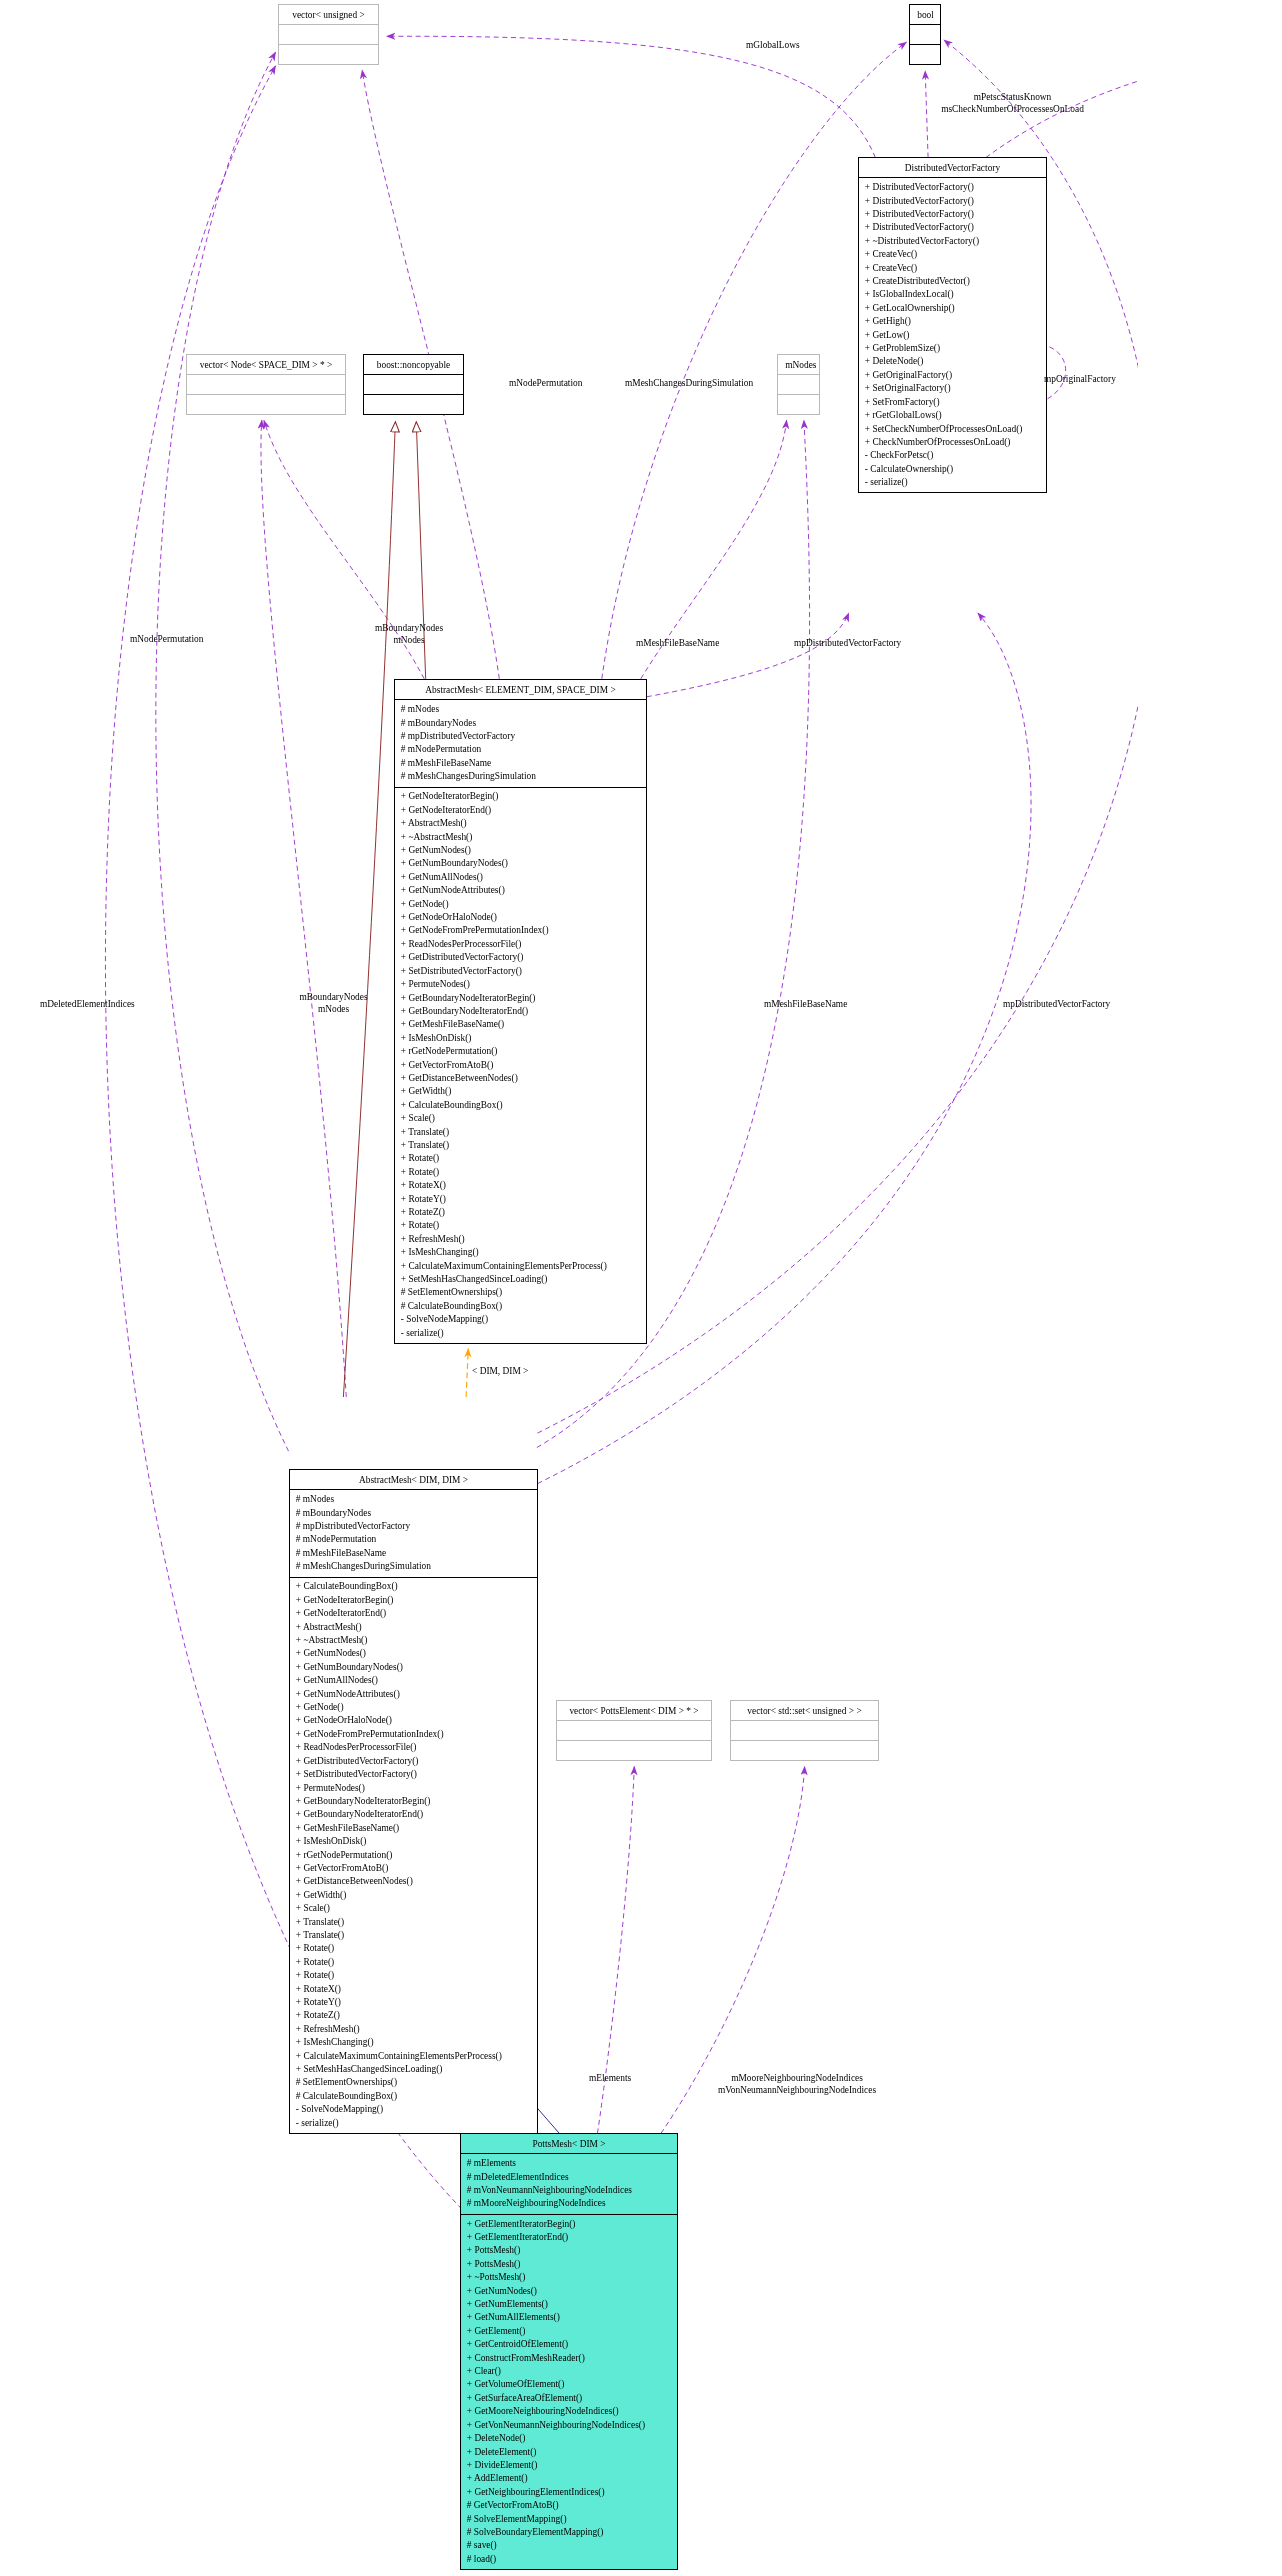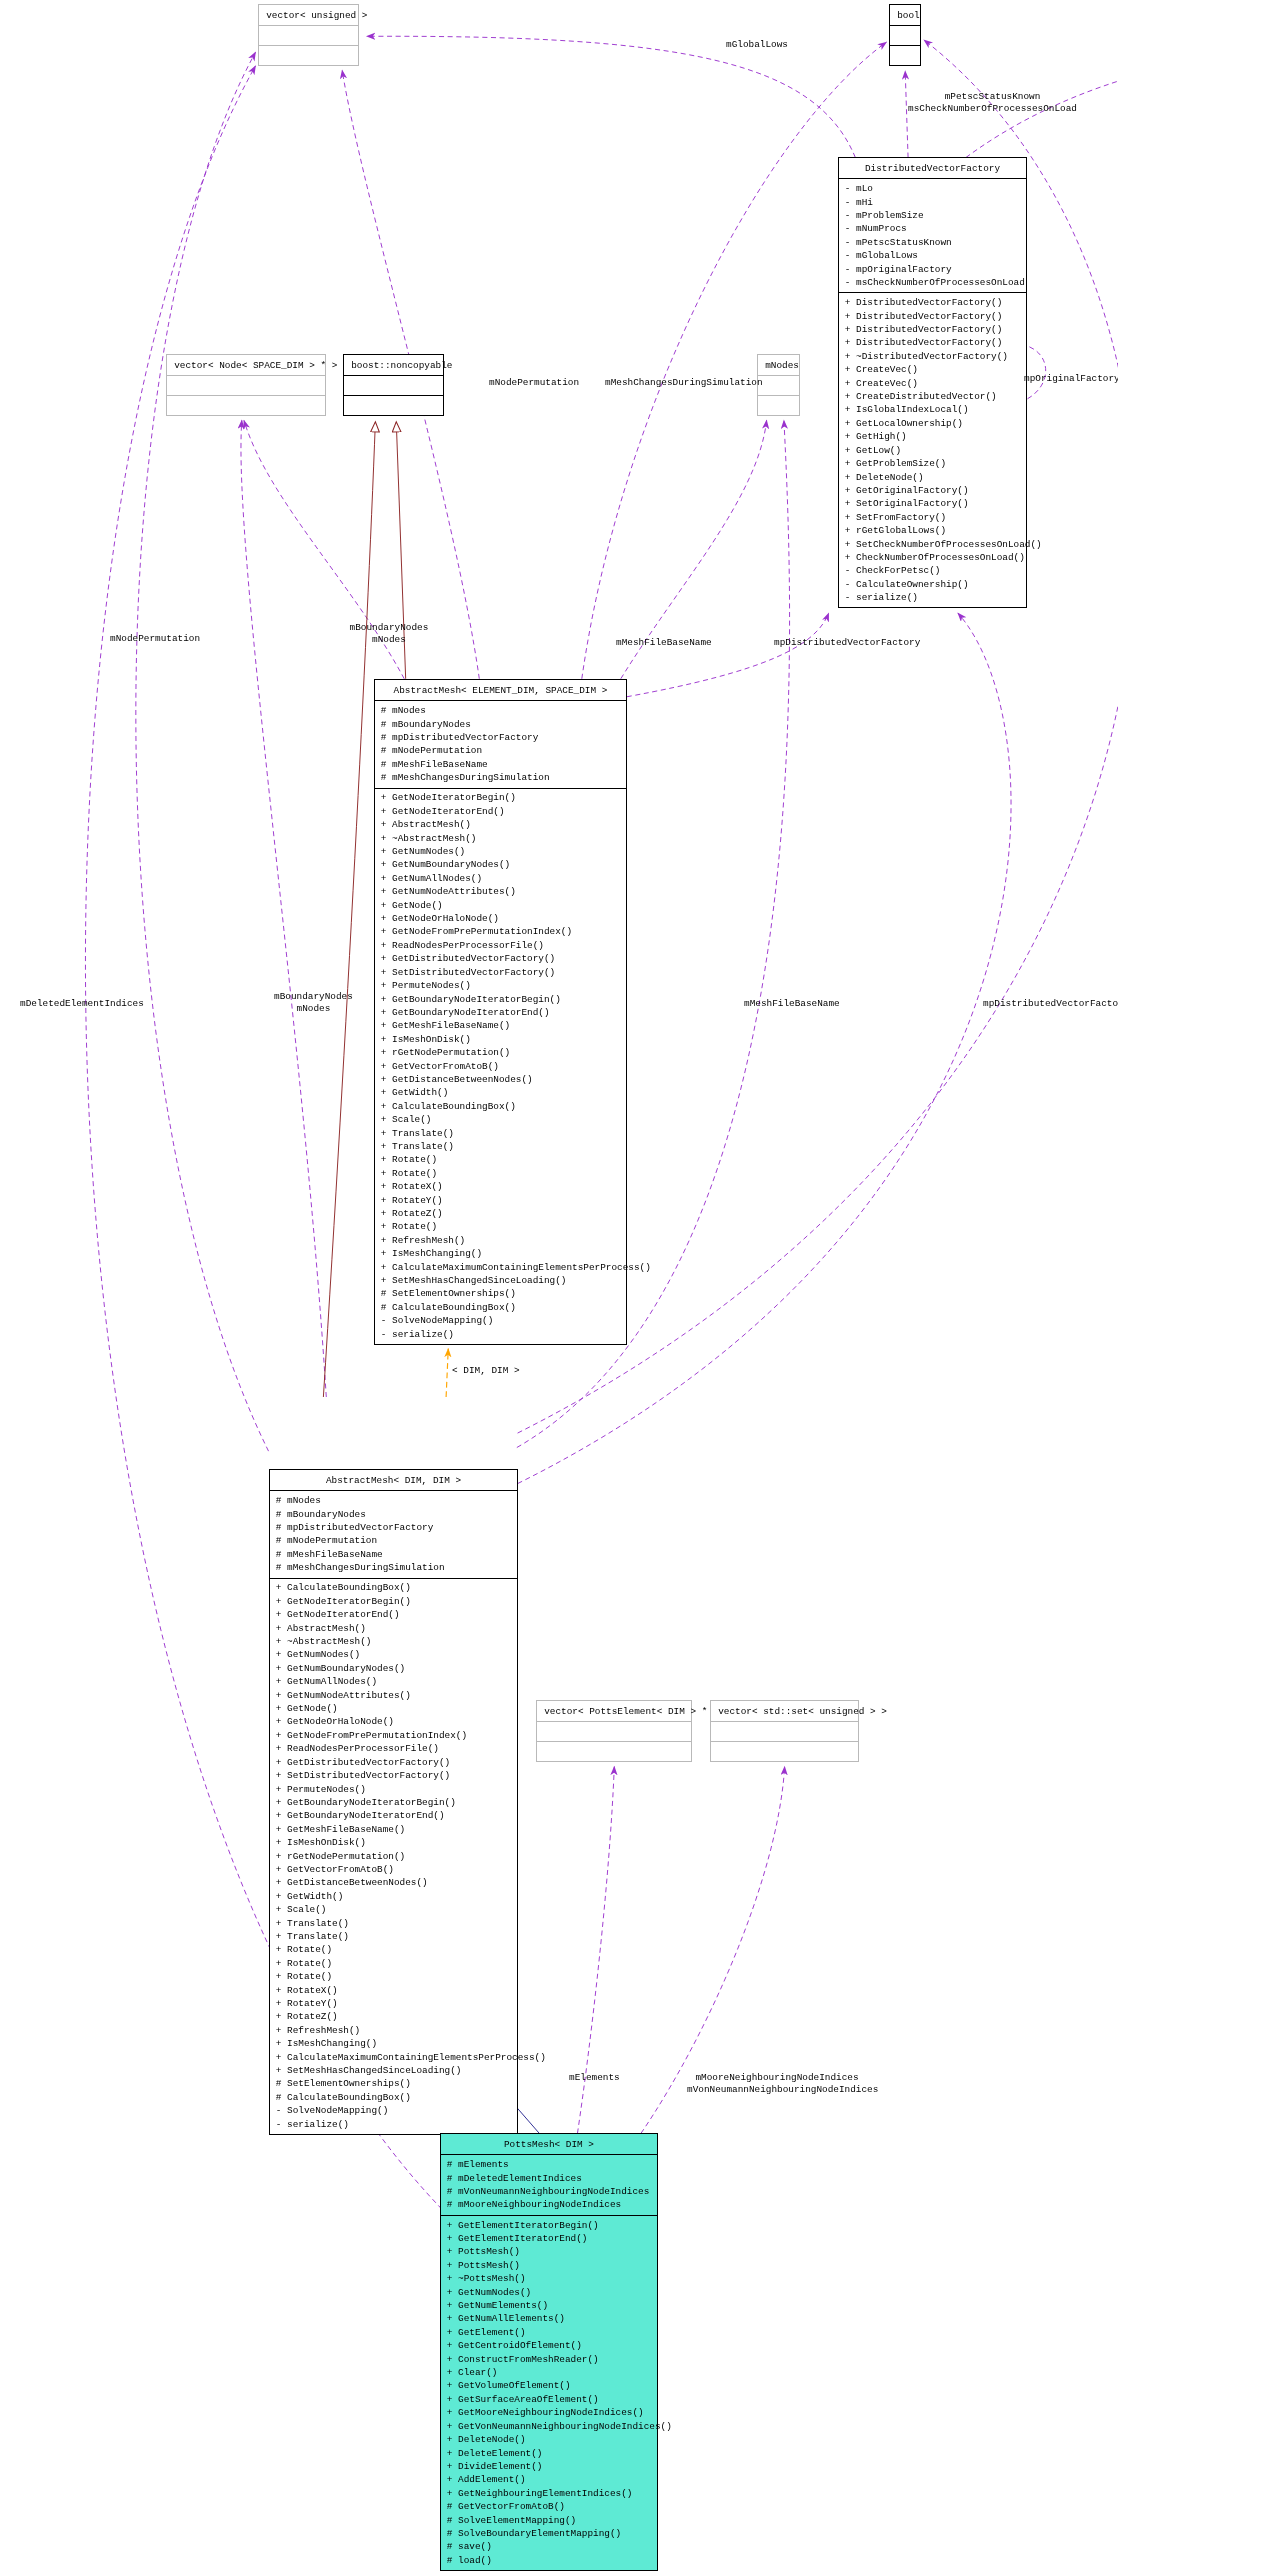--- a/index.html
+++ b/index.html
@@ -1,19 +1,19 @@
 <!DOCTYPE html>
 <html style="font-size:11.6px"><head>
 <meta charset="utf-8">
 <style>
   html,body{margin:0;padding:0;background:#ffffff;}
   #canvas{
     position:relative;width:1118px;height:2576px;overflow:hidden;
-    font-family:Liberation Mono, monospace;
-    font-size:9.4px;color:#000;
+    font-family:Liberation Serif, serif;
+    font-size:9.4px;color:#000;margin-left:20px;
   }
   svg.edges{position:absolute;left:0;top:0;z-index:1;}
   .class-box{
     position:absolute;z-index:2;background:#fff;border:0.7px solid #000;
     box-sizing:border-box;
   }
   .class-box.gray-border{border-color:#b9b9b9;}
   .class-box.current{background:#5eead4;}
   .class-title{
     text-align:center;padding:5px 7.2px 4.3px 7.2px;white-space:nowrap;
@@ -124,30 +124,20 @@
 
   <div class="class-box" id="box-unsigned">
     <div class="class-title">unsigned</div>
     <div class="compartment empty-comp"></div>
     <div class="compartment empty-comp"></div>
   </div>
 
   <div class="class-box" id="box-dvf">
     <div class="class-title">DistributedVectorFactory</div>
     <div class="compartment">
-        <div class="row">- mLo</div>
-        <div class="row">- mHi</div>
-        <div class="row">- mProblemSize</div>
-        <div class="row">- mNumProcs</div>
-        <div class="row">- mPetscStatusKnown</div>
-        <div class="row">- mGlobalLows</div>
-        <div class="row">- mpOriginalFactory</div>
-        <div class="row">- msCheckNumberOfProcessesOnLoad</div>
-      </div>
-    <div class="compartment">
         <div class="row">+ DistributedVectorFactory()</div>
         <div class="row">+ DistributedVectorFactory()</div>
         <div class="row">+ DistributedVectorFactory()</div>
         <div class="row">+ DistributedVectorFactory()</div>
         <div class="row">+ ~DistributedVectorFactory()</div>
         <div class="row">+ CreateVec()</div>
         <div class="row">+ CreateVec()</div>
         <div class="row">+ CreateDistributedVector()</div>
         <div class="row">+ IsGlobalIndexLocal()</div>
         <div class="row">+ GetLocalOwnership()</div>

